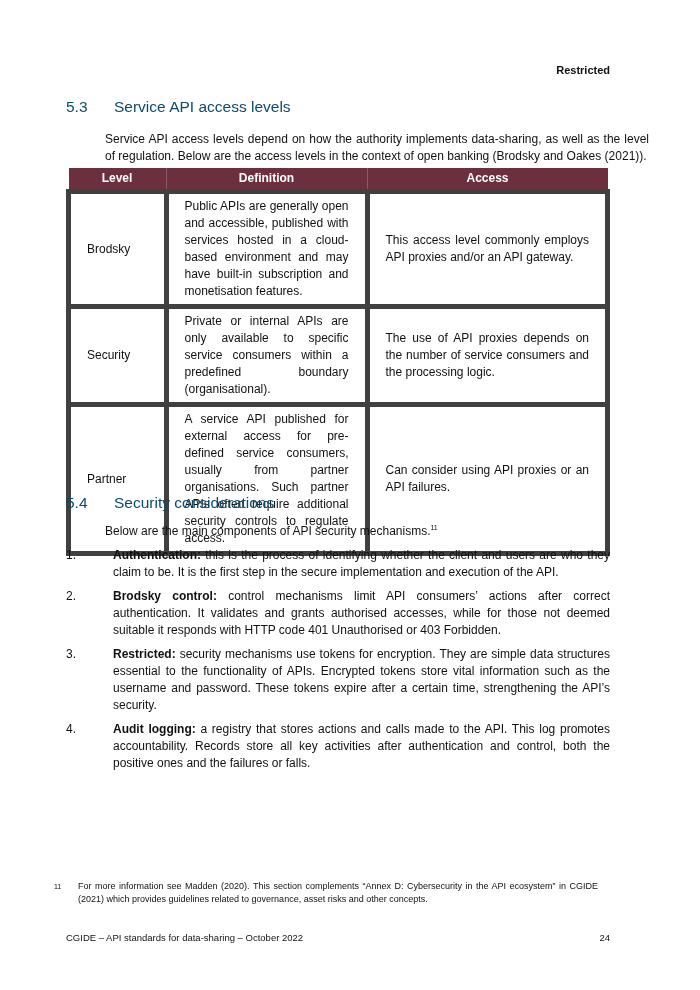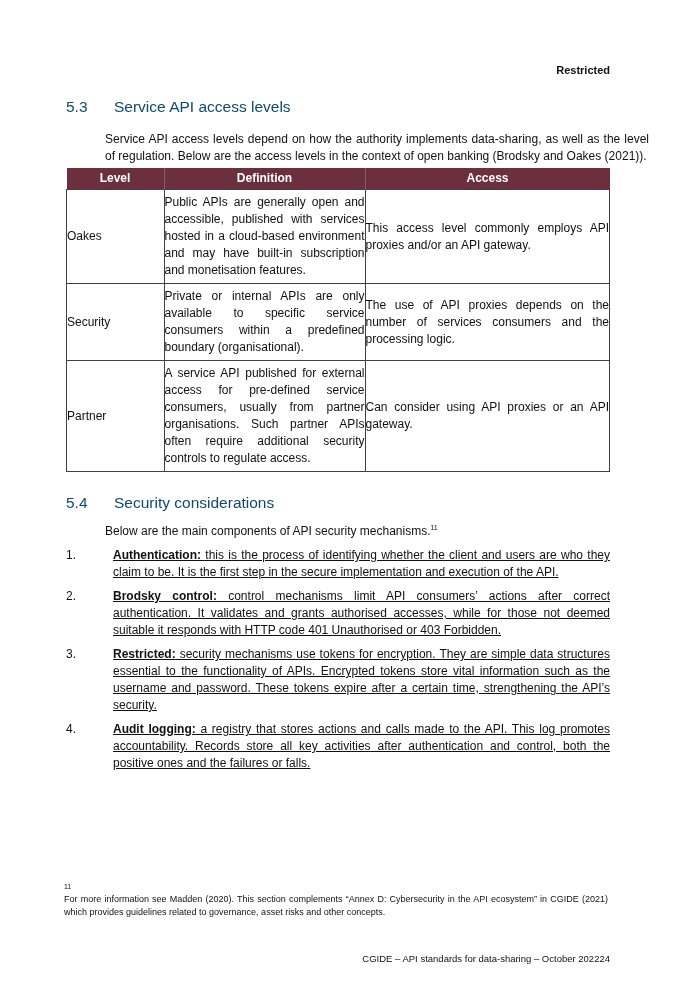--- a/index.html
+++ b/index.html
@@ -9,35 +9,35 @@
   .restricted { position: absolute; right: 90px; top: 64px; font-size: 11px; font-weight: bold; text-align: center; }
   .heading { position: absolute; left: 66px; font-size: 15.5px; color: #0c4a6e; }
   .heading .num { display: inline-block; width: 48px; }
   .h53 { top: 98px; }
   .h54 { top: 494px; }
   .para { position: absolute; left: 66px; width: 544px; font-size: 12px; line-height: 17px; text-align: justify; margin-left: 39px; }
   .p-intro { top: 131px; }
   table.access { position: absolute; left: 66px; top: 168px; width: 544px; border-collapse: collapse; font-size: 12px; line-height: 17px; }
   table.access th { background: #6b2f3e; color: #fff; font-weight: bold; height: 21px; padding: 0; font-size: 12px; border-left: 1px solid #8a5a66; }
   table.access th:first-child { border-left: none; text-align: center; }
-  table.access td { border: 1px solid #404040; vertical-align: middle; padding: 4px 0; }
+  table.access td { border: 5px solid #404040; vertical-align: middle; padding: 4px 16px; }
   table.access td.def { text-align: justify; }
   .col1 { width: 97px; }
   .col2 { width: 200px; }
   .p-below { top: 523px; }
   sup { font-size: 7px; vertical-align: super; line-height: 0; }
   .list { position: absolute; left: 66px; top: 547px; width: 544px; font-size: 12px; line-height: 17px; }
   .li { display: flex; margin-bottom: 7px; }
   .li .n { width: 47px; flex: none; }
-  .li .t { flex: 1; text-align: justify; text-decoration: underline; }
+  .li .t { flex: 1; text-align: justify; }
   .p-rec { top: 765px; }
-  .footnote { position: absolute; left: 64px; top: 880px; width: 544px; font-size: 9px; line-height: 13px; display: flex; flex-direction: column; }
+  .footnote { position: absolute; left: 54px; top: 880px; width: 544px; font-size: 9px; line-height: 13px; display: flex; }
   .footnote .fn { width: 24px; flex: none; font-size: 7px; }
   .footnote .ft { flex: 1; text-align: justify; }
-  .footer { position: absolute; left: 66px; top: 932px; width: 544px; font-size: 9.5px; display: flex; justify-content: flex-end; margin-top: 21px; }
+  .footer { position: absolute; left: 66px; top: 932px; width: 544px; font-size: 9.5px; display: flex; justify-content: space-between; }
 </style>
 </head>
 <body>
 
 <div class="page">
   <div class="restricted">Restricted</div>
 
   <div class="heading h53">
     <span class="num">5.3</span><span>Service API access levels</span>
   </div>
@@ -47,33 +47,33 @@
   <table class="access">
     <thead>
       <tr>
         <th class="col1">Level</th>
         <th class="col2">Definition</th>
         <th>Access</th>
       </tr>
     </thead>
     <tbody>
       <tr>
-        <td>Oakes</td>
+        <td>Brodsky</td>
         <td class="def">Public APIs are generally open and accessible, published with services hosted in a cloud-based environment and may have built-in subscription and monetisation features.</td>
         <td class="def">This access level commonly employs API proxies and/or an API gateway.</td>
       </tr>
       <tr>
         <td>Security</td>
         <td class="def">Private or internal APIs are only available to specific service consumers within a predefined boundary (organisational).</td>
-        <td class="def">The use of API proxies depends on the number of services consumers and the processing logic.</td>
+        <td class="def">The use of API proxies depends on the number of service consumers and the processing logic.</td>
       </tr>
       <tr>
         <td>Partner</td>
         <td class="def">A service API published for external access for pre-defined service consumers, usually from partner organisations. Such partner APIs often require additional security controls to regulate access.</td>
-        <td class="def">Can consider using API proxies or an API gateway.</td>
+        <td class="def">Can consider using API proxies or an API failures.</td>
       </tr>
     </tbody>
   </table>
 
   <div class="heading h54">
     <span class="num">5.4</span><span>Security considerations</span>
   </div>
 
   <div class="para p-below">
     <span>Below are the main components of API security mechanisms.</span><sup>11</sup>

